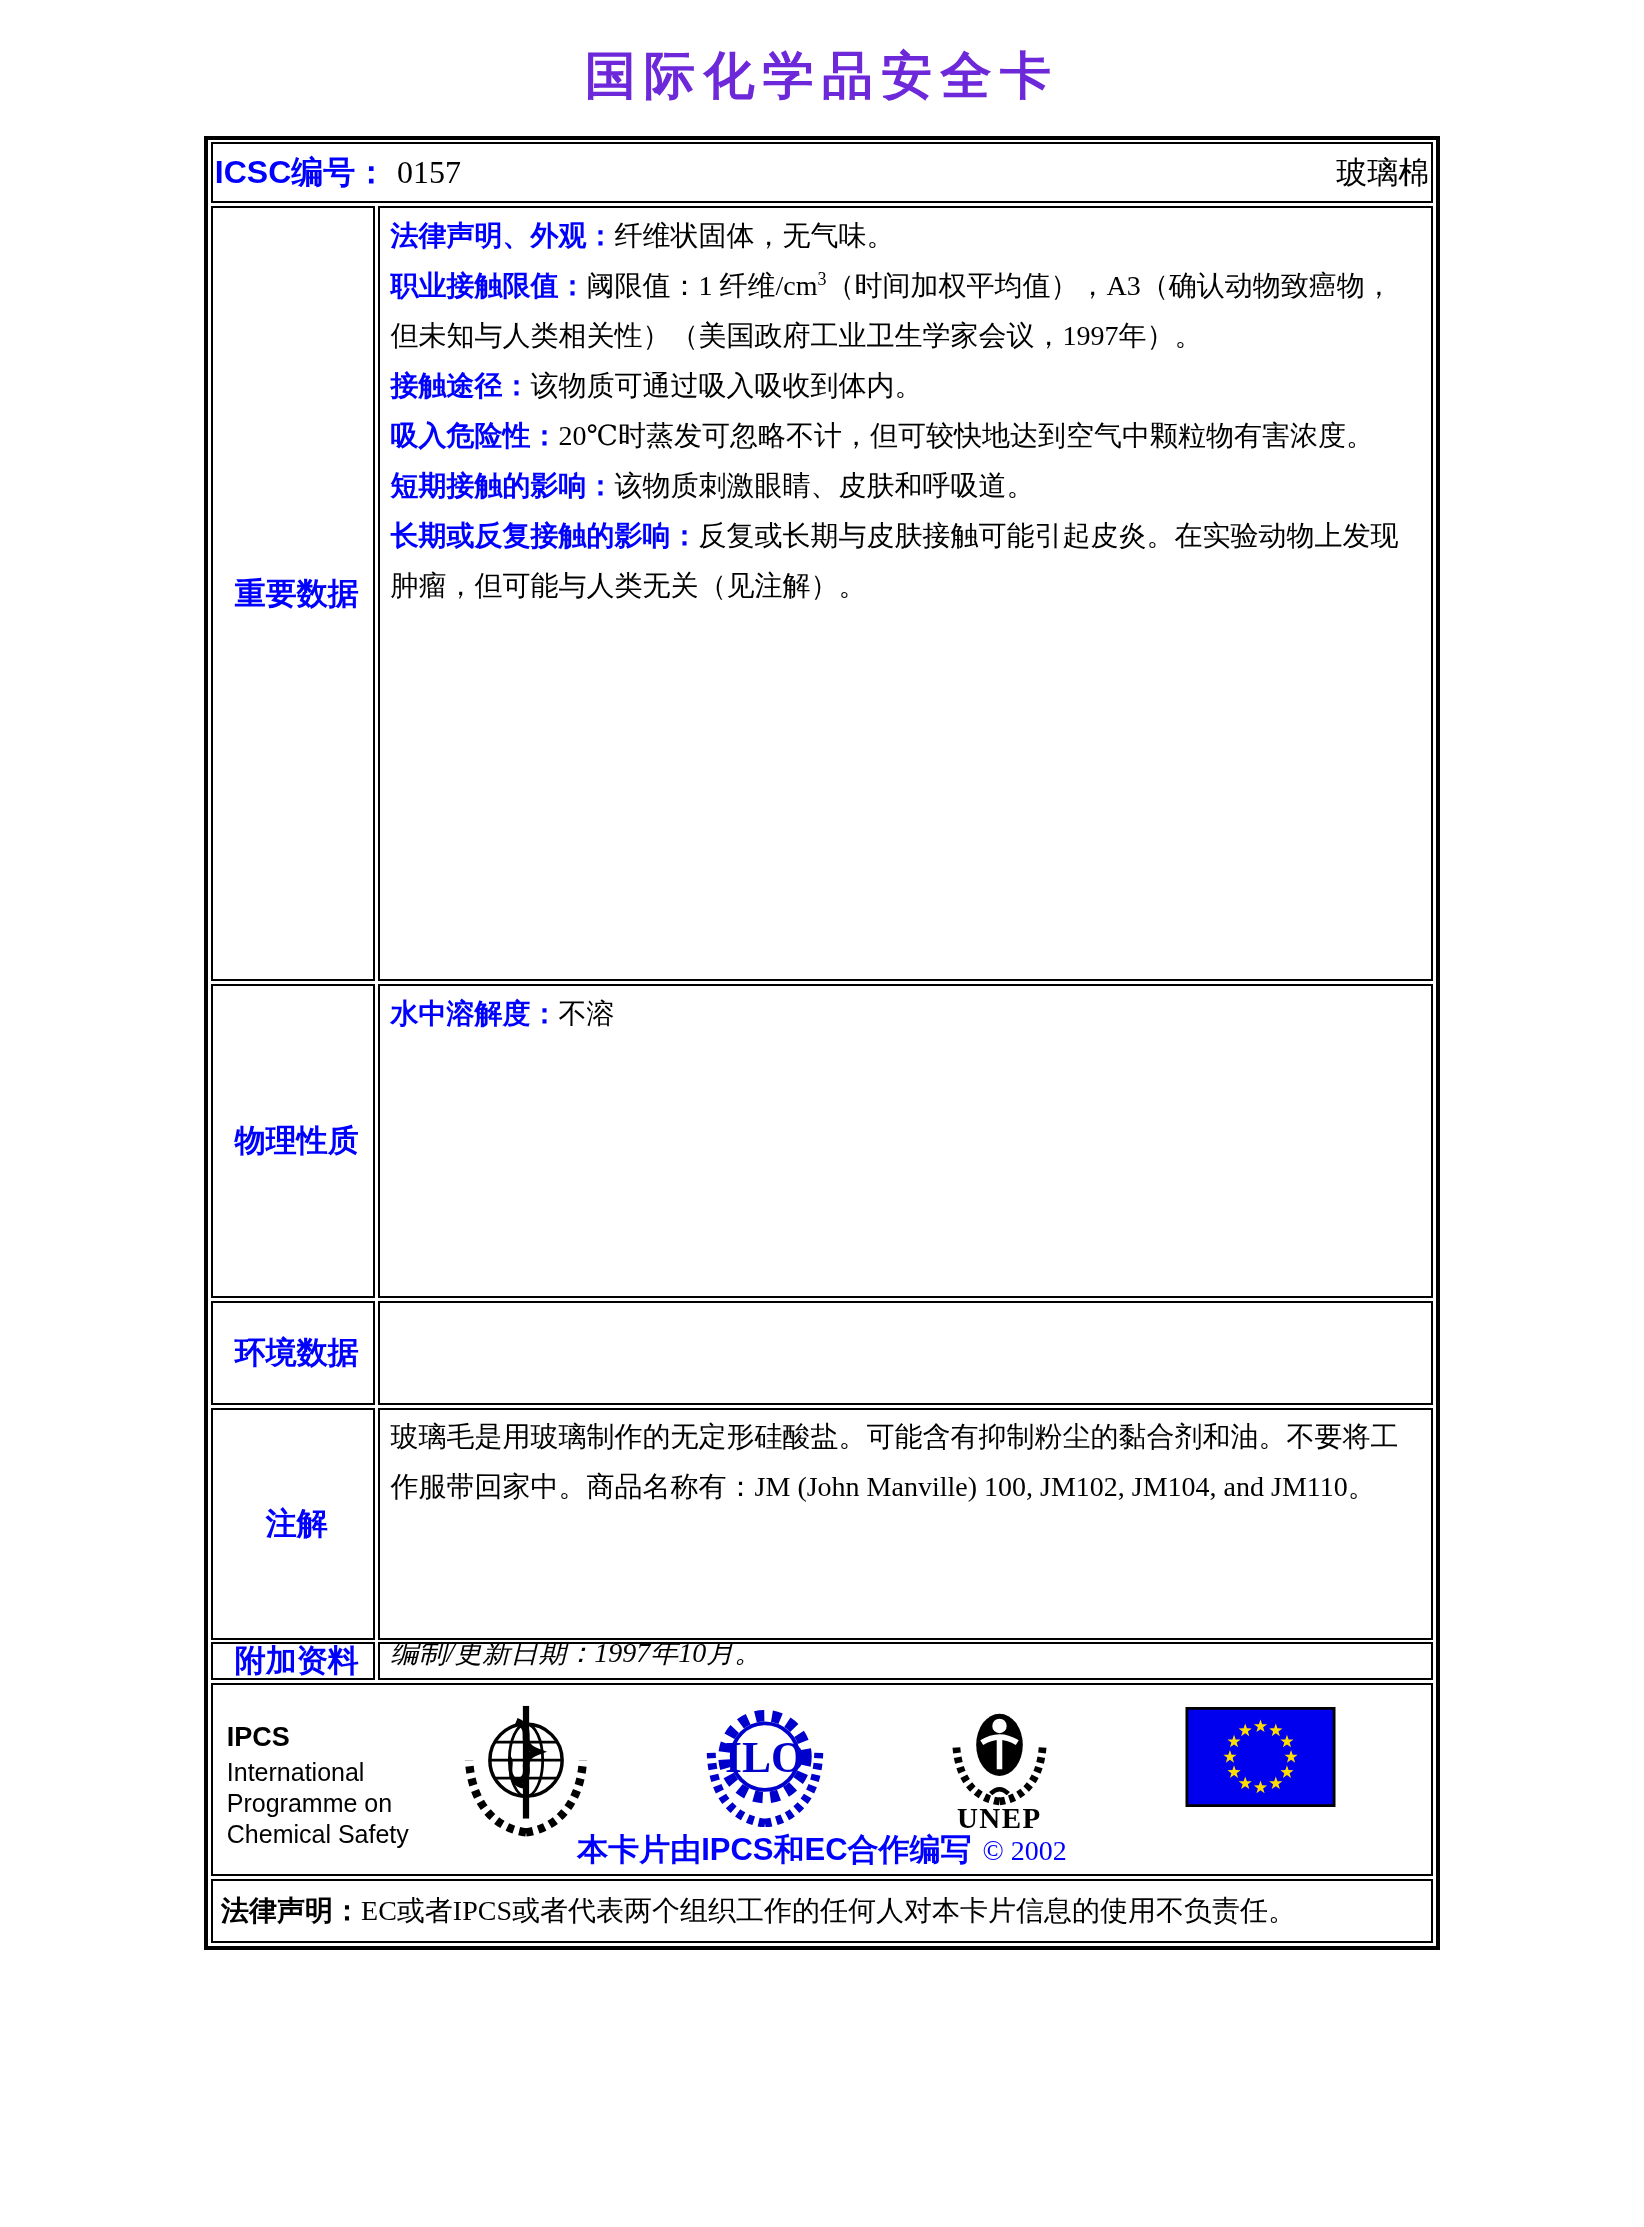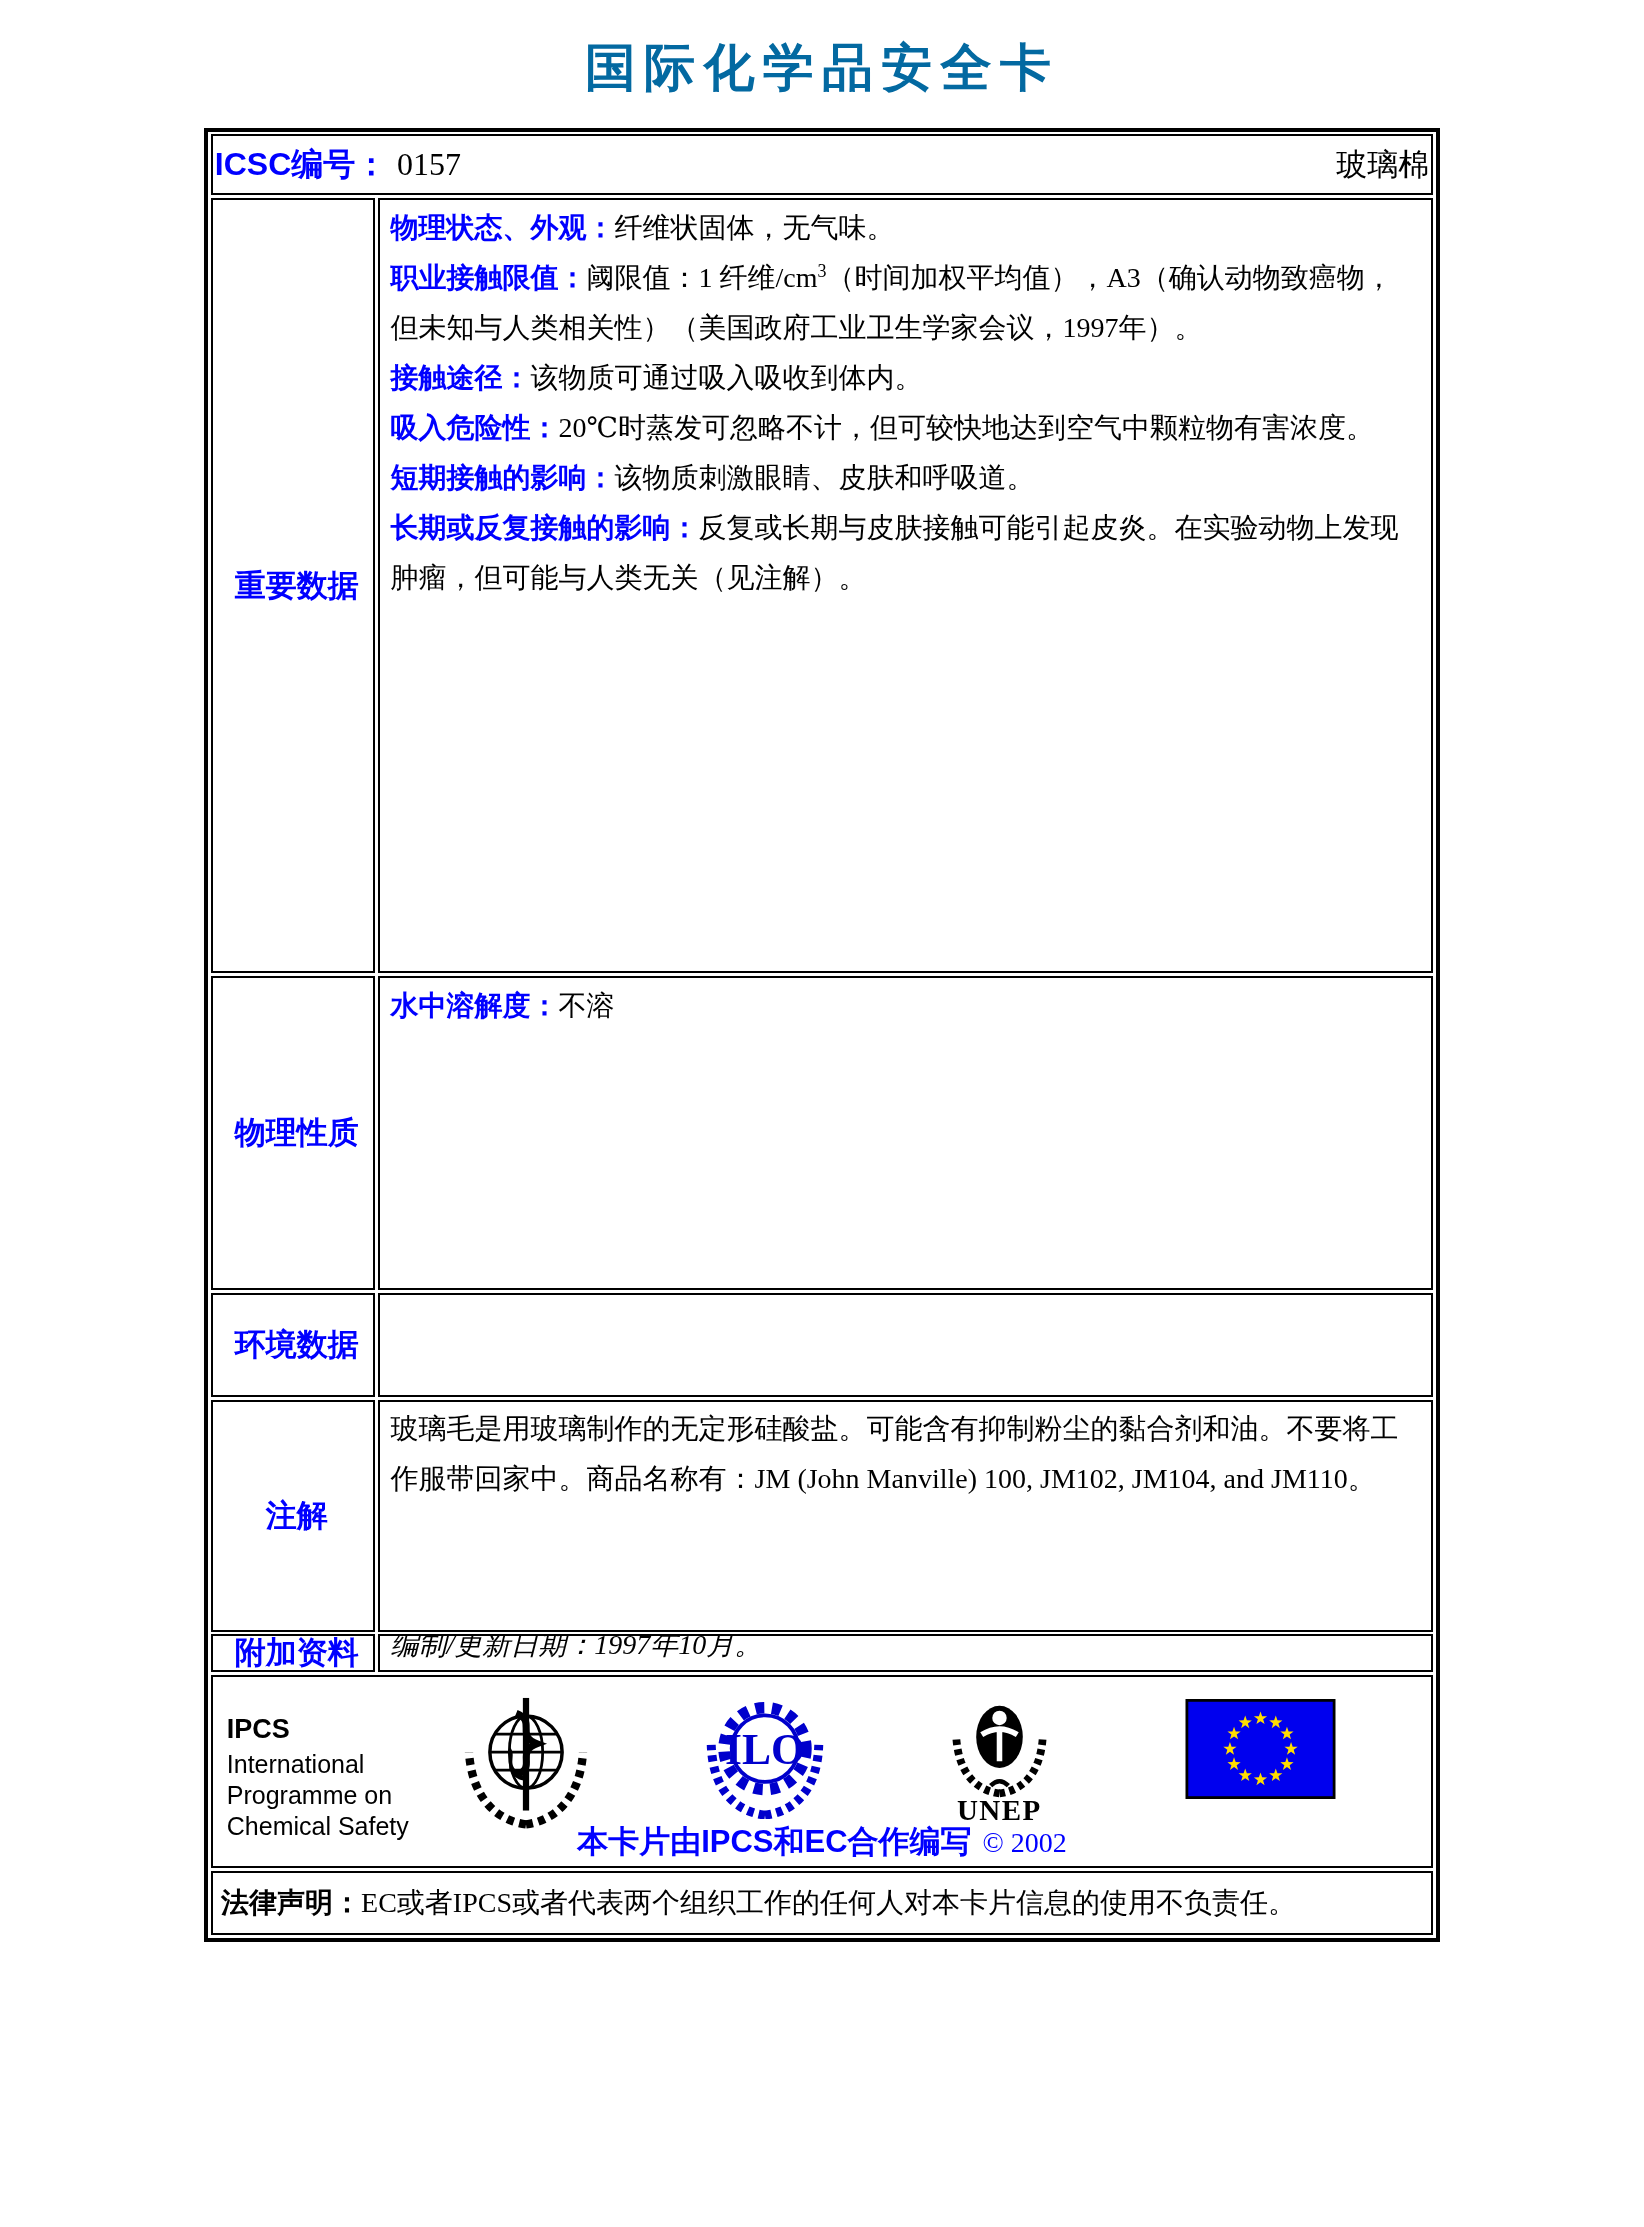--- a/index.html
+++ b/index.html
@@ -1,20 +1,20 @@
 <!DOCTYPE html>
 <html style="font-size:11px"><head>
 <meta charset="utf-8">
 <style>
   html,body{margin:0;padding:0;background:#ffffff;}
   body{width:1644px;height:2227px;position:relative;font-family:"Liberation Serif","DejaVu Serif",serif;color:#000;}
 
   .page-title{
-    padding-top:32px;height:72px;line-height:72px;
-    text-align:center;font-size:51px;font-weight:bold;color:#0369a1;
+    padding-top:40px;height:72px;line-height:72px;
+    text-align:center;font-size:51px;font-weight:bold;color:#6d28d9;
     letter-spacing:8.3px;font-family:"Liberation Serif","DejaVu Serif",serif;
   }
 
   .card{
     box-sizing:border-box;width:1236px;margin:23.6px auto 0 auto;
     border:4.2px solid #000;padding:2.8px;background:#fff;
     display:flex;flex-direction:column;gap:2.8px;
   }
   .row{display:flex;gap:2.8px;}
   .cell{border:2.1px solid #000;box-sizing:border-box;background:#fff;padding-left:8px;}
@@ -91,21 +91,21 @@
         <span class="icsc-number">0157</span>
       </span>
       <span class="chem-name">玻璃棉</span>
     </div>
   </div>
 
   <div class="row row-important">
     <div class="cell label-cell">重要数据</div>
     <div class="cell content-cell body-text">
       <div>
-        <span class="inline-label">物理状态、外观：</span><span>纤维状固体，无气味。</span>
+        <span class="inline-label">法律声明、外观：</span><span>纤维状固体，无气味。</span>
       </div>
       <div>
         <span class="inline-label">职业接触限值：</span><span>阈限值：1 纤维/cm</span><sup>3</sup><span>（时间加权平均值），A3（确认动物致癌物，但未知与人类相关性）（美国政府工业卫生学家会议，1997年）。</span>
       </div>
       <div>
         <span class="inline-label">接触途径：</span><span>该物质可通过吸入吸收到体内。</span>
       </div>
       <div>
         <span class="inline-label">吸入危险性：</span><span>20℃时蒸发可忽略不计，但可较快地达到空气中颗粒物有害浓度。</span>
       </div>

